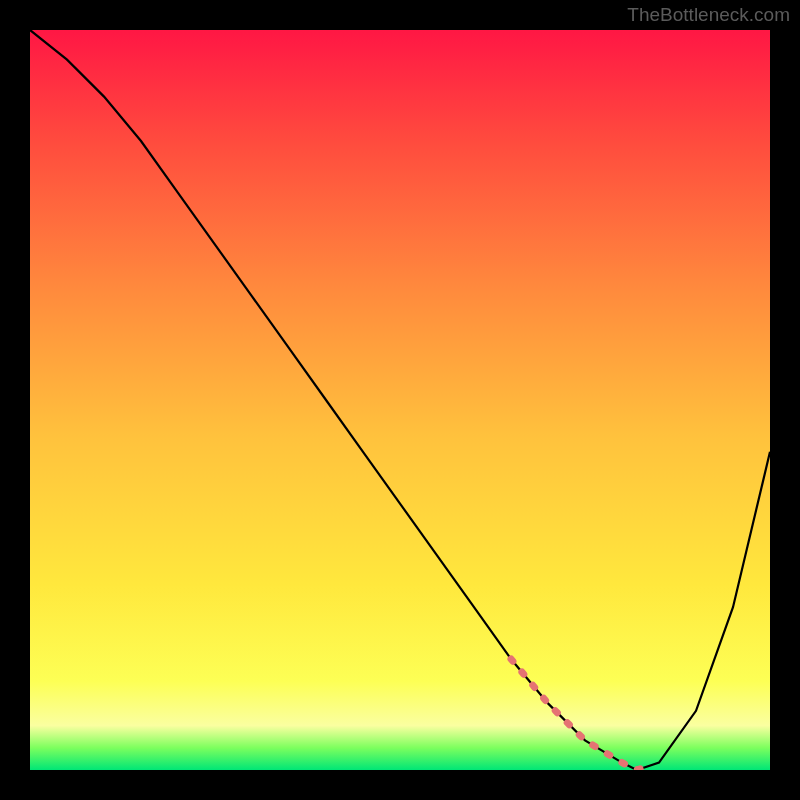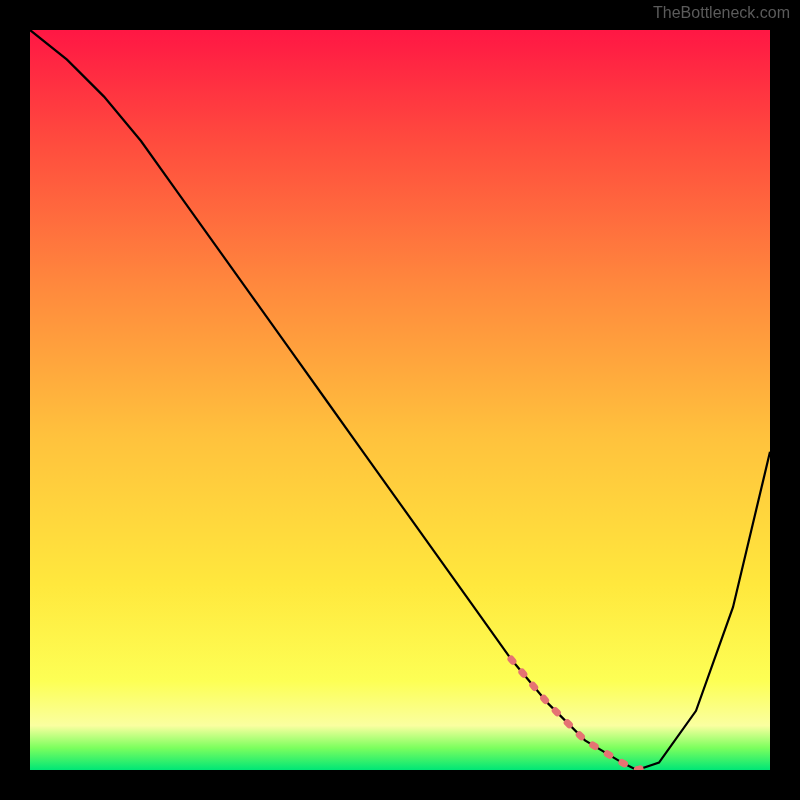--- a/index.html
+++ b/index.html
@@ -9,21 +9,21 @@
     height: 800px;
     background: #000;
     position: relative;
     font-family: Arial, sans-serif;
   }
   .watermark {
     position: absolute;
     top: 4px;
     right: 10px;
     color: #5b5b5b;
-    font-size: 16px;
+    font-size: 19px;
     font-weight: 500;
     z-index: 10;
   }
   .plot-area {
     position: absolute;
     top: 30px;
     left: 30px;
     width: 740px;
     height: 740px;
   }

